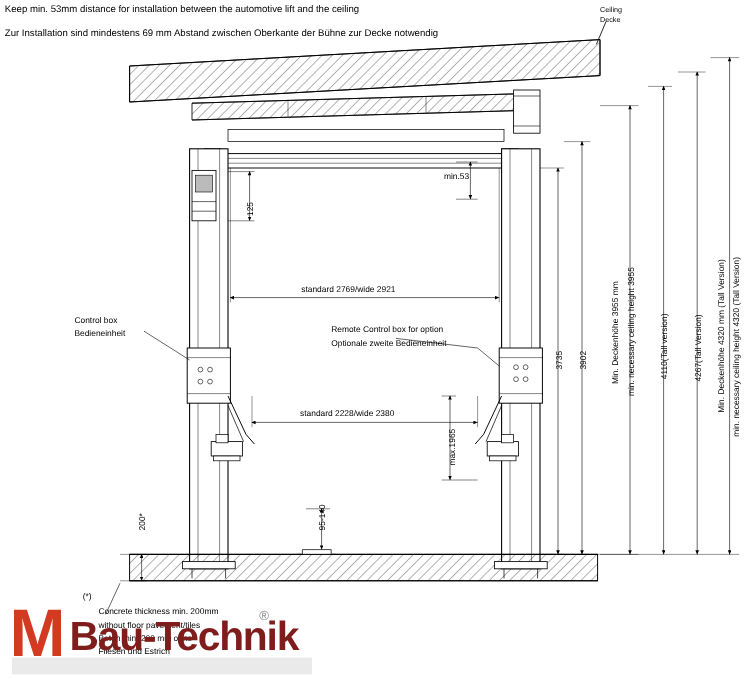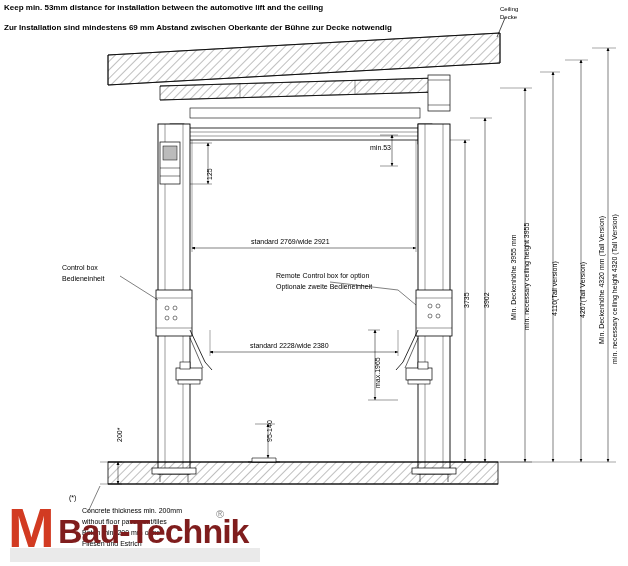--- a/index.html
+++ b/index.html
@@ -6,21 +6,21 @@
   body{
     width:628px;height:566px;
     background:#ffffff;
     font-family:"Liberation Sans", sans-serif;
     font-size:7px;
     color:#000;
     position:relative;
     overflow:hidden;
   }
   .txt{position:absolute;white-space:pre;line-height:1.25;color:#000;}
-  .t8{font-size:8px;font-weight:bold;}
+  .t8{font-size:8px;}
   .t7{font-size:7px;}
   .t6{font-size:6px;}
   .rot{transform-origin:0 0;transform:rotate(-90deg);}
   svg{position:absolute;left:0;top:0;}
   
   .logo-m{
     position:absolute;left:8px;top:500px;
     font-size:56px;font-weight:bold;color:#d23b22;
     font-family:"Liberation Sans", sans-serif;
     line-height:1;

